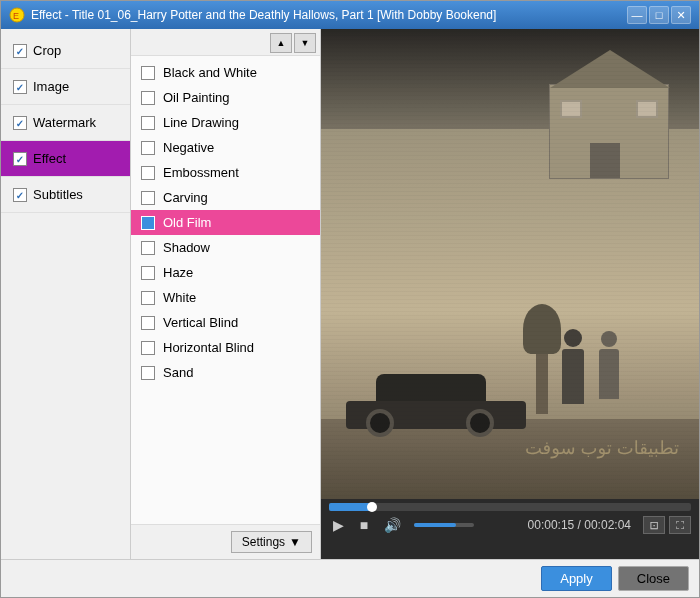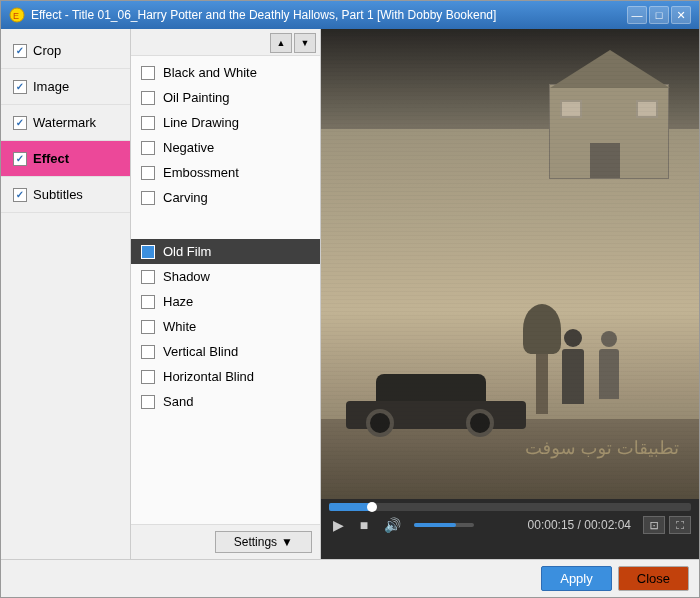--- a/index.html
+++ b/index.html
@@ -64,29 +64,29 @@
     
     .sidebar {
       width: 130px;
       background: #f0f0f0;
       border-right: 1px solid #ccc;
       padding: 4px 0;
       flex-shrink: 0;
     }
     .sidebar-item {
       display: flex;
-      align-items: center;
+      align-items: flex-end;
       padding: 10px 12px;
       cursor: pointer;
       gap: 6px;
       border-bottom: 1px solid #e0e0e0;
     }
     .sidebar-item.active {
-      background: #ec4899;
-      font-weight: bold;
+      background: #a21caf;
+      font-weight: normal;
     }
     .sidebar-item .checkbox {
       width: 14px;
       height: 14px;
       border: 1px solid #888;
       background: white;
       display: flex;
       align-items: center;
       justify-content: center;
       flex-shrink: 0;
@@ -133,23 +133,22 @@
     }
     .effect-item {
       display: flex;
       align-items: center;
       padding: 5px 10px;
       cursor: pointer;
       gap: 8px;
       text-align: center;
     }
     .effect-item.selected {
-      background: #404040;
+      background: #ec4899;
       color: white;
-      margin-top: 29px;
     }
     .effect-checkbox {
       width: 14px;
       height: 14px;
       border: 1px solid #888;
       background: white;
       flex-shrink: 0;
     }
     .effect-item.selected .effect-checkbox {
       border-color: white;
@@ -159,21 +158,21 @@
       padding: 6px 8px;
       border-top: 1px solid #ddd;
       background: #f0f0f0;
       display: flex;
       justify-content: flex-end;
     }
     .settings-btn {
       display: flex;
       align-items: center;
       gap: 4px;
-      padding: 3px 18px;
+      padding: 3px 10px;
       background: #e8e8e8;
       border: 1px solid #aaa;
       cursor: pointer;
       font-size: 12px;
     }
     
     .video-panel {
       flex: 1;
       background: #1a1a1a;
       display: flex;
@@ -314,21 +313,21 @@
       border-top: 1px solid #ccc;
       display: flex;
       align-items: center;
       justify-content: flex-end;
       padding: 0 10px;
       gap: 6px;
       flex-shrink: 0;
     }
     .action-btn {
       padding: 4px 18px;
-      background: #c2410c;
+      background: #737373;
       border: 1px solid #aaa;
       cursor: pointer;
       font-size: 13px;
       border-radius: 2px;
     }
     .action-btn.primary {
       background: #3b8fde;
       color: white;
       border-color: #2e6db4;
     }

